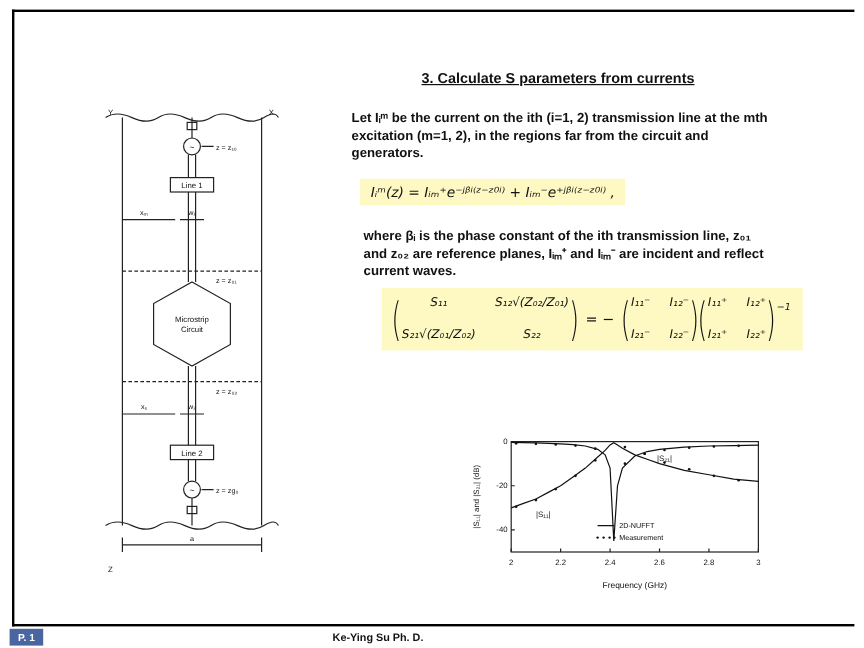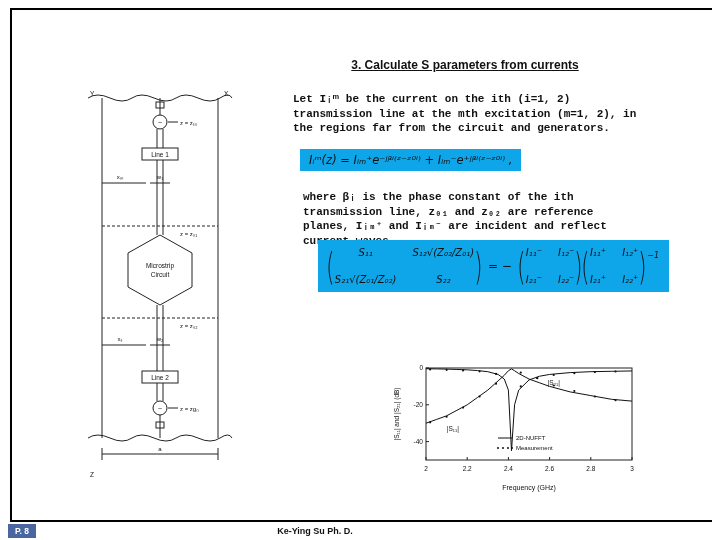--- a/index.html
+++ b/index.html
@@ -2,25 +2,25 @@
 <html><head>
 <meta charset="utf-8">
 <style>
   html,body{margin:0;padding:0;background:#ffffff;}
   .stage{position:relative;width:720px;height:540px;background:#ffffff;overflow:hidden;
          font-family:"Liberation Sans",sans-serif;color:#111;}
   .frame{position:absolute;left:10px;top:8px;width:700px;height:510px;
          border-left:2px solid #000;border-top:2px solid #000;border-bottom:2px solid #000;}
   .title{position:absolute;left:300px;top:58px;width:330px;text-align:center;
          font-size:12px;font-weight:bold;text-decoration:underline;white-space:nowrap;}
-  .para{position:absolute;font-size:11px;font-weight:bold;line-height:1.32;font-family:Liberation Mono, monospace;}
+  .para{position:absolute;font-size:11px;font-weight:bold;line-height:1.32;}
   #para1{left:293px;top:92px;width:348px;}
   #para2{left:303px;top:190px;width:342px;}
   #para3{left:303px;top:332px;width:342px;}
-  .scan{background:#0ea5e9;}
+  .scan{background:#fef9c3;}
   #eq1{position:absolute;left:300px;top:149px;padding:4px 9px;
        font-family:"DejaVu Sans",sans-serif;font-style:italic;font-size:11.5px;}
   .matrix{position:absolute;left:318px;top:240px;display:flex;align-items:center;gap:2px;
           padding:7px 10px;font-family:"DejaVu Sans",sans-serif;}
   .mat{display:grid;grid-template-columns:auto auto;column-gap:12px;row-gap:10px;
        font-style:italic;font-size:10px;align-items:center;justify-items:center;gap:16px;}
   .paren{display:inline-block;font-size:38px;font-weight:200;line-height:1;
          transform:scaleX(0.55);margin:0 -5px;}
   .eqsign{font-size:12px;margin:0 5px;font-style:normal;}
   .exp{font-size:8px;align-self:flex-start;margin-top:4px;font-style:italic;}
@@ -190,15 +190,15 @@
       <text x="126" y="78" font-size="6">2D-NUFFT</text>
       <circle cx="108" cy="86" r="1" fill="#111"></circle>
       <circle cx="113" cy="86" r="1" fill="#111"></circle>
       <circle cx="118" cy="86" r="1" fill="#111"></circle>
       <circle cx="122" cy="86" r="1" fill="#111"></circle>
       <text x="126" y="88" font-size="6">Measurement</text>
       <text x="62.77999999999998" y="68.56" font-size="6.5" text-anchor="middle">|S₁₁|</text>
       <text x="163.72000000000003" y="22.56" font-size="6.5" text-anchor="middle">|S₂₁|</text>
     </svg>
 
-  <div class="page-badge">P. 8</div>
+  <div class="page-badge">P. 1</div>
   <div class="footer-name">Ke-Ying Su Ph. D.</div>
 </div>
 
 </body></html>

